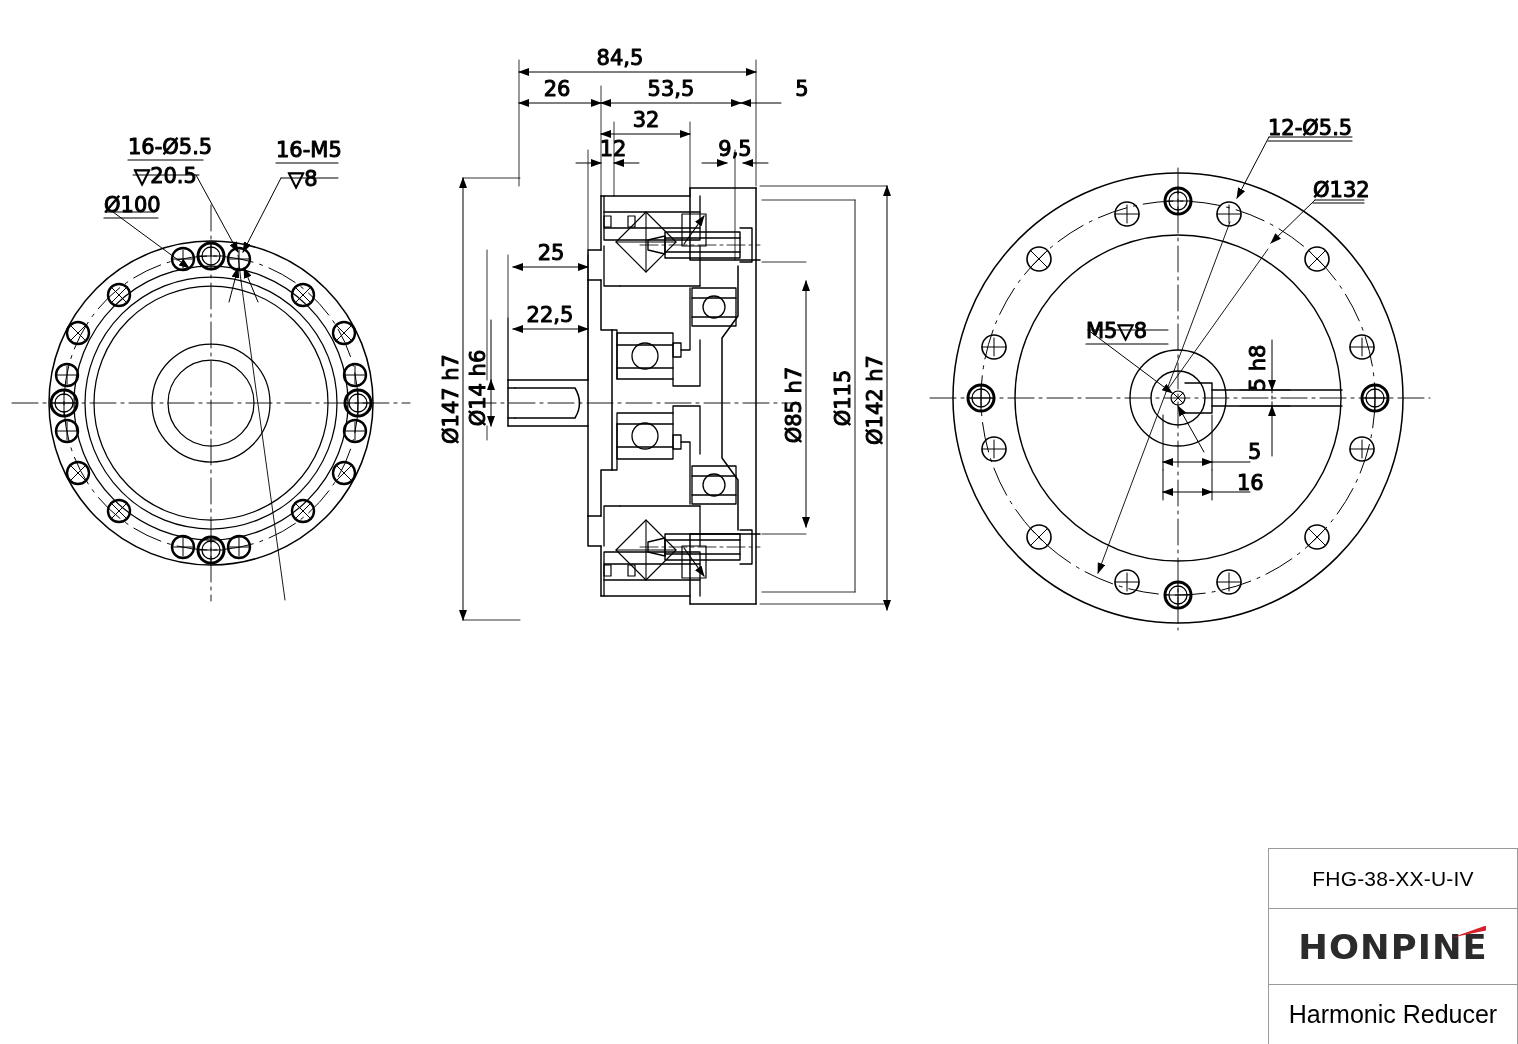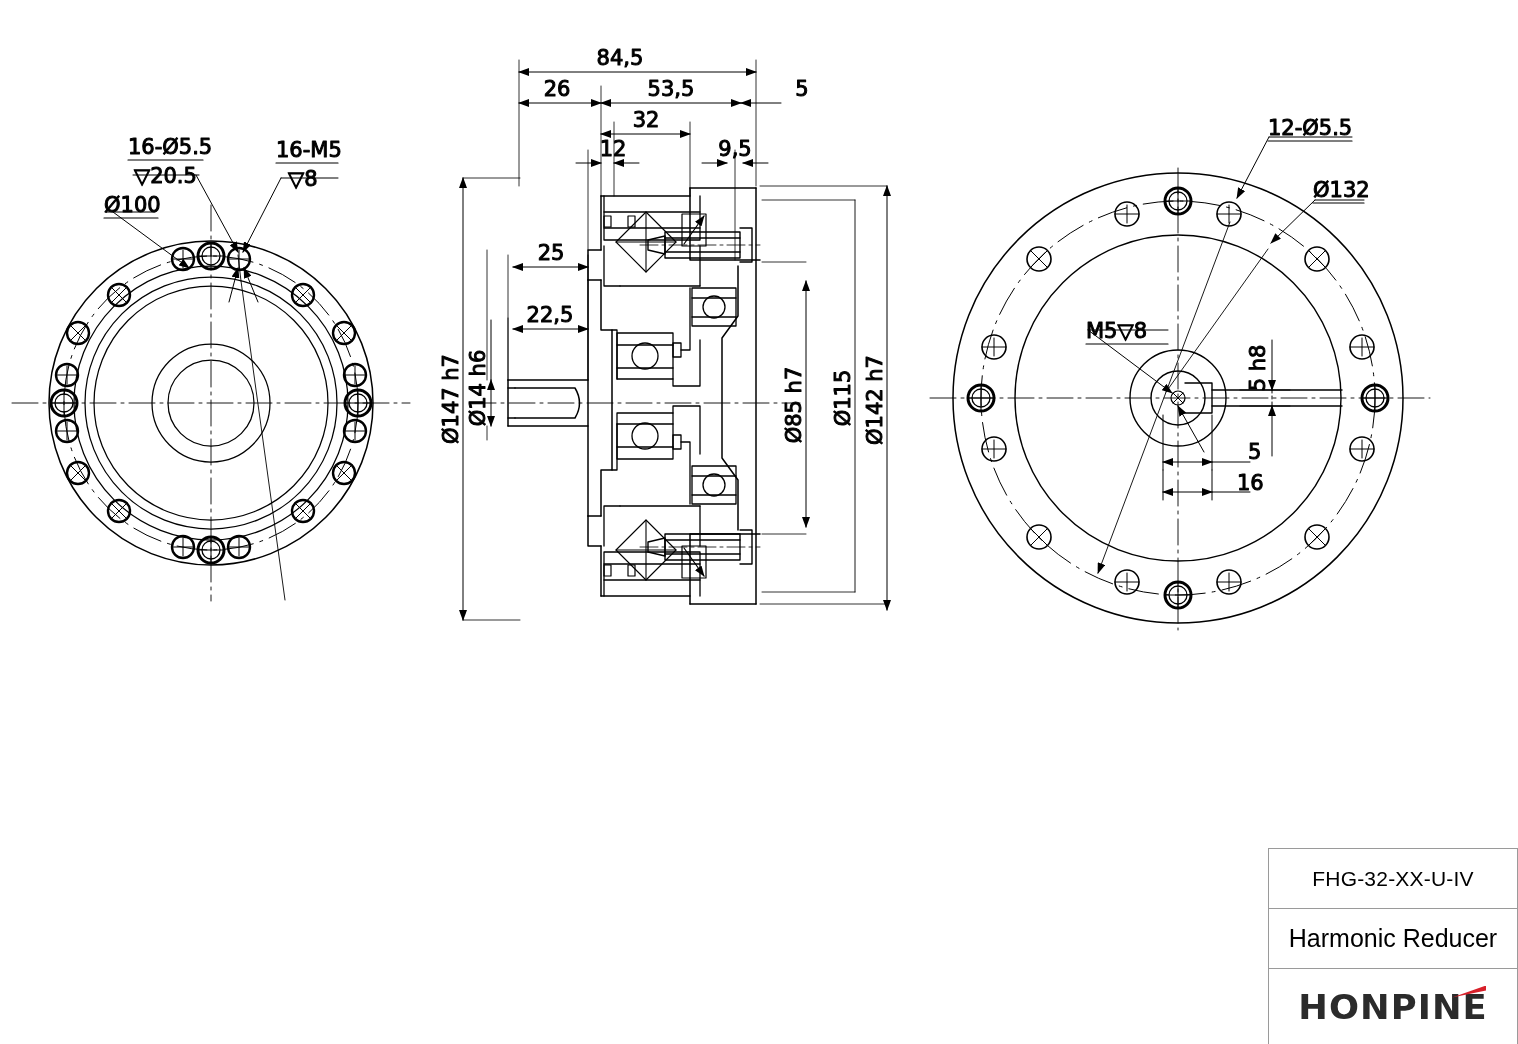--- a/index.html
+++ b/index.html
@@ -682,24 +682,24 @@
       <text class="dimtext" x="1237" y="490">16</text>
     </g>
   </g>
 
   </g>
 </svg>
 </div>
 
 <div class="titleblock">
   <div class="tb-row tb-code">
-    <span>FHG-32-XX-U-IV</span>
-  </div>
-  <div class="tb-row tb-name">
-    <span>Harmonic Reducer</span>
+    <span>FHG-38-XX-U-IV</span>
   </div>
   <div class="tb-row tb-logo">
     <span class="logo-wrap">
       <span class="logo-text">HONPINE</span>
       <span class="logo-swoosh"></span>
     </span>
   </div>
+  <div class="tb-row tb-name">
+    <span>Harmonic Reducer</span>
+  </div>
 </div>
 
 </body></html>

